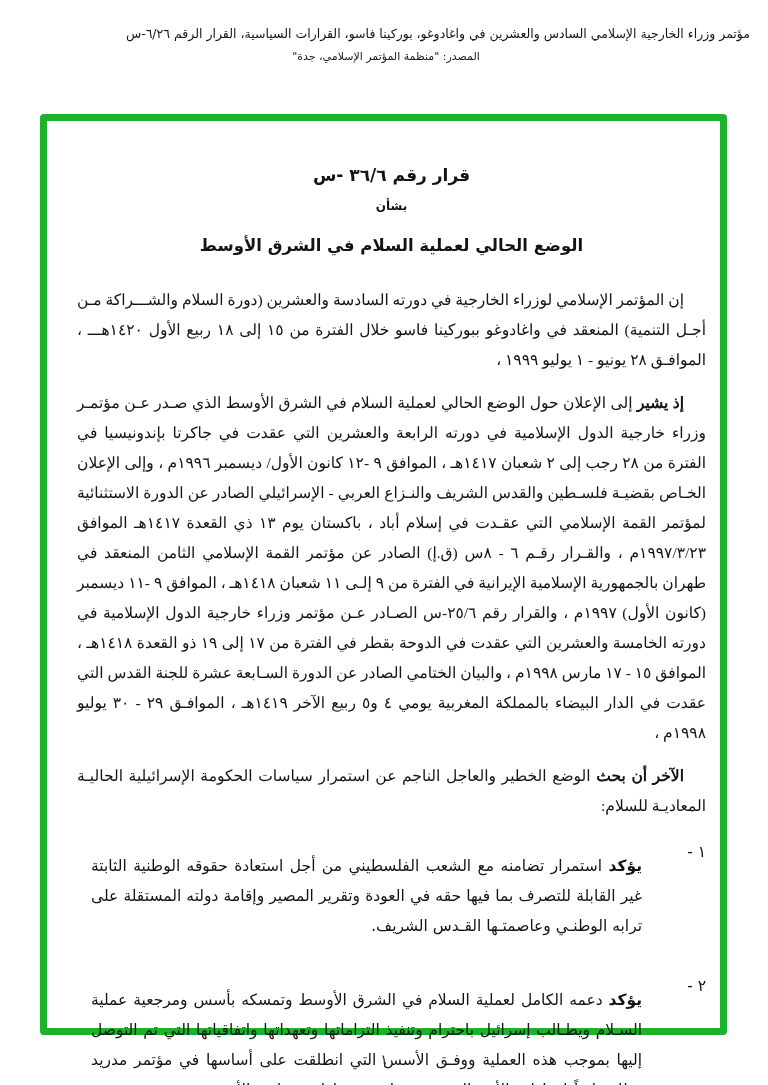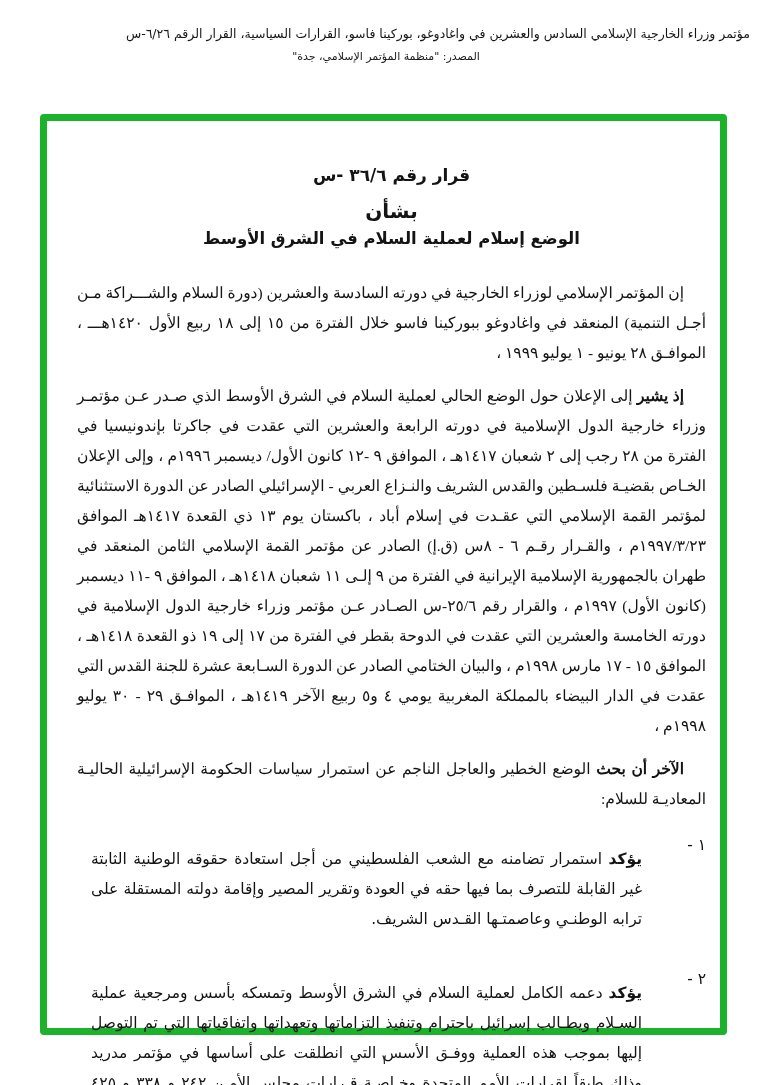--- a/index.html
+++ b/index.html
@@ -33,21 +33,21 @@
     left:40px;top:114px;
     width:687px;height:921px;
     box-sizing:border-box;
     border:7px solid #1cb22c;
     border-radius:4px;
     padding:44px 14px 12px 30px;
     background:#ffffff;
   }
   .titles{text-align:center;font-weight:bold;}
   .t1{font-size:17px;margin-bottom:14px;}
-  .t2{font-size:20px;margin-bottom:6px;}
+  .t2{font-size:12px;margin-bottom:23px;}
   .t3{font-size:16.5px;}
   .bodytext{
     margin-top:30px;
     font-size:15.5px;
     line-height:30px;
     text-align:justify;
   }
   .para{margin:0 0 13px 0;text-indent:22px;font-family:Liberation Serif, serif;}
   .para.last{margin-bottom:16px;}
   .lead{font-weight:bold;}
@@ -70,21 +70,21 @@
   <div class="hdr">
     <div class="hdr-l1">مؤتمر وزراء الخارجية الإسلامي السادس والعشرين في واغادوغو، بوركينا فاسو، القرارات السياسية، القرار الرقم ٦/٢٦-س</div>
     <div class="hdr-l2">المصدر:  "منظمة المؤتمر الإسلامي، جدة"</div>
   </div>
 
   <div class="green-box">
 
     <div class="titles">
       <div class="t1">قرار رقم ٣٦/٦ -س</div>
       <div class="t2">بشأن</div>
-      <div class="t3">الوضع إسلام لعملية السلام في الشرق الأوسط</div>
+      <div class="t3">الوضع الحالي لعملية السلام في الشرق الأوسط</div>
     </div>
 
     <div class="bodytext">
 
       <p class="para"><span class="lead"></span><span>إن المؤتمر الإسلامي لوزراء الخارجية في دورته السادسة والعشرين (دورة السلام والشـــراكة مـن أجـل التنمية) المنعقد في واغادوغو ببوركينا فاسو خلال الفترة من ١٥ إلى ١٨ ربيع الأول ١٤٢٠هـــ ، الموافـق ٢٨ يونيو - ١ يوليو ١٩٩٩ ،</span></p>
 
       <p class="para"><span class="lead">إذ يشير</span><span> إلى الإعلان حول الوضع الحالي لعملية السلام في الشرق الأوسط الذي صـدر عـن مؤتمـر وزراء خارجية الدول الإسلامية في دورته الرابعة والعشرين التي عقدت في جاكرتا بإندونيسيا في الفترة من ٢٨ رجب إلى ٢ شعبان ١٤١٧هـ ، الموافق ٩ -١٢ كانون الأول/ ديسمبر ١٩٩٦م ، وإلى الإعلان الخـاص بقضيـة فلسـطين والقدس الشريف والنـزاع العربي - الإسرائيلي الصادر عن الدورة الاستثنائية لمؤتمر القمة الإسلامي التي عقـدت في إسلام أباد ، باكستان يوم ١٣ ذي القعدة ١٤١٧هـ الموافق ١٩٩٧/٣/٢٣م ، والقـرار رقـم ٦ - ٨س (ق.إ) الصادر عن مؤتمر القمة الإسلامي الثامن المنعقد في طهران بالجمهورية الإسلامية الإيرانية في الفترة من ٩ إلـى ١١ شعبان ١٤١٨هـ ، الموافق ٩ -١١ ديسمبر (كانون الأول) ١٩٩٧م ، والقرار رقم ٢٥/٦-س الصـادر عـن مؤتمر وزراء خارجية الدول الإسلامية في دورته الخامسة والعشرين التي عقدت في الدوحة بقطر في الفترة من ١٧ إلى ١٩ ذو القعدة ١٤١٨هـ ، الموافق ١٥ - ١٧ مارس ١٩٩٨م ، والبيان الختامي الصادر عن الدورة السـابعة عشرة للجنة القدس التي عقدت في الدار البيضاء بالمملكة المغربية يومي ٤ و٥ ربيع الآخر ١٤١٩هـ ، الموافـق ٢٩ - ٣٠ يوليو ١٩٩٨م ،</span></p>
 
       <p class="para last"><span class="lead">الآخر أن بحث</span><span> الوضع الخطير والعاجل الناجم عن استمرار سياسات الحكومة الإسرائيلية الحاليـة المعاديـة للسلام:</span></p>
 

